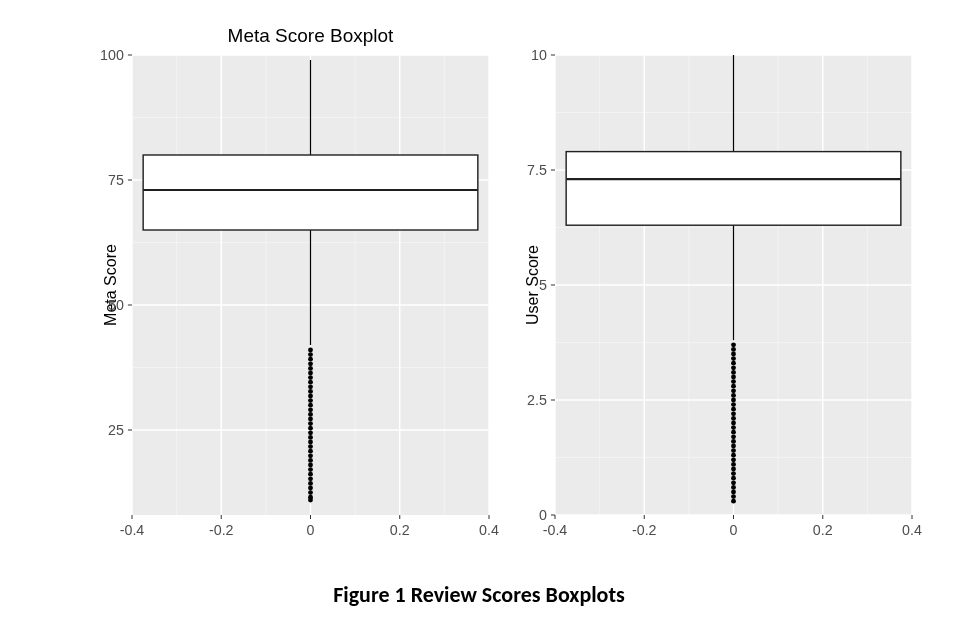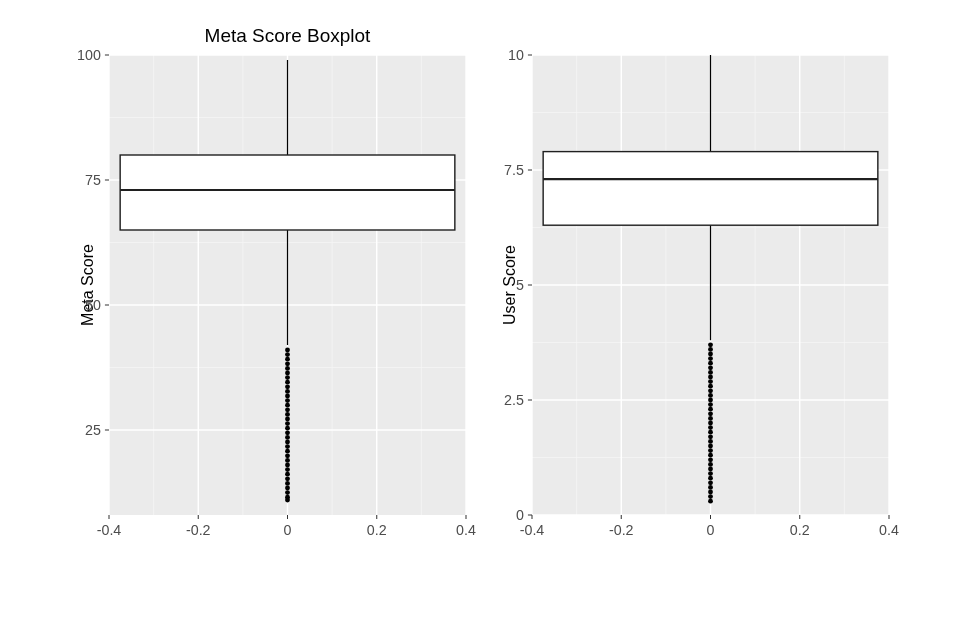--- a/index.html
+++ b/index.html
@@ -11,21 +11,21 @@
     font-family: Arial, Helvetica, sans-serif;
     color: #000;
   }
   .figure {
     position: relative;
     width: 958px;
     height: 630px;
   }
   .panels {
     position: absolute;
-    left: 49px;
+    left: 72px;
     top: 25px;
     width: 840px;
     height: 520px;
     display: flex;
     gap: 6px;
   }
   .panel {
     flex: 1 1 0;
     position: relative;
   }
@@ -277,13 +277,14 @@
             <circle cx="175" cy="427.80000000000007" r="2.4" class="outlier"></circle>
             <circle cx="175" cy="432.4000000000001" r="2.4" class="outlier"></circle>
             <circle cx="175" cy="437.0000000000001" r="2.4" class="outlier"></circle>
             <circle cx="175" cy="441.6000000000001" r="2.4" class="outlier"></circle>
             <circle cx="175" cy="446.2" r="2.4" class="outlier"></circle>
           </svg>
       </div>
     </div>
 
   </div>
+  <div class="caption">Figure 1 Review Scores Boxplots</div>
 </div>
 
 </body></html>

